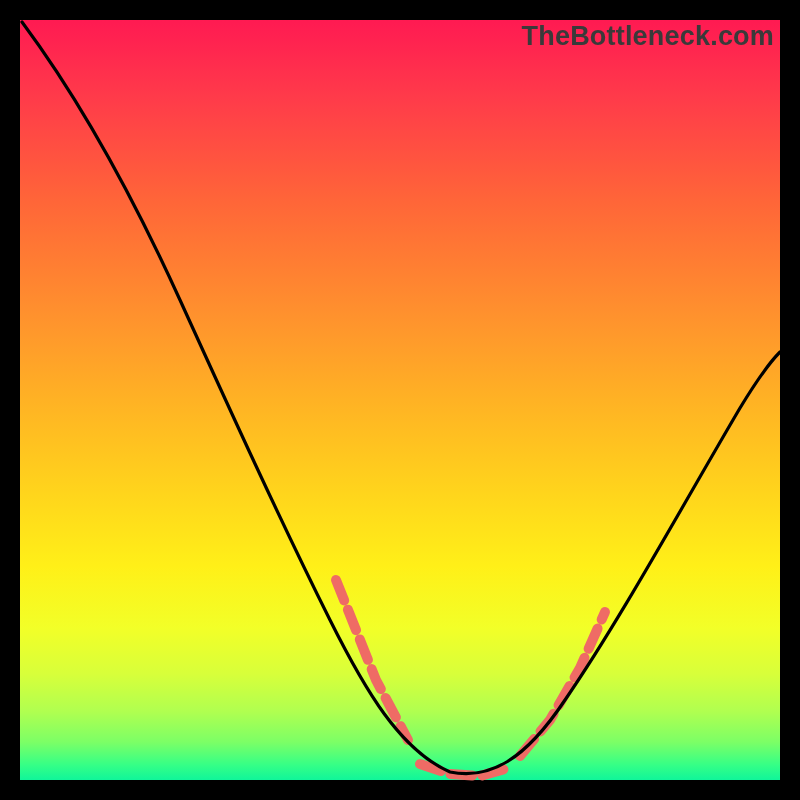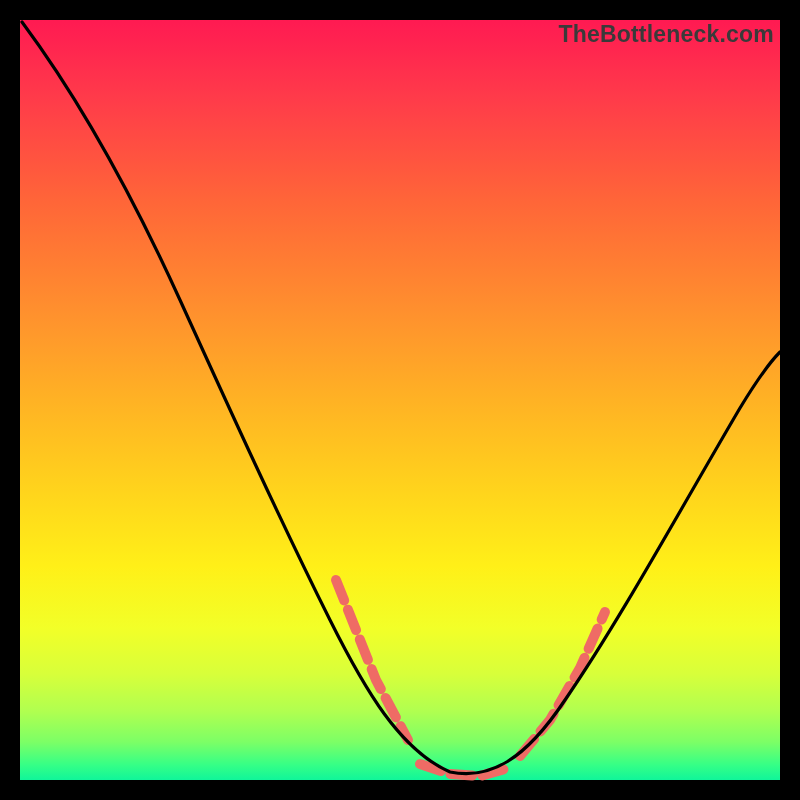--- a/index.html
+++ b/index.html
@@ -41,21 +41,21 @@
       #7cff66 95%,
       #36ff86 98%,
       #10f59a 100%
     );
   }
   .watermark {
     position: absolute;
     top: 1px;
     right: 6px;
     color: #3a3a3a;
-    font-size: 23px;
+    font-size: 27px;
     font-weight: 600;
     letter-spacing: 0.2px;
     user-select: none;
   }
   svg.curve {
     position: absolute;
     left: 0;
     top: 0;
     width: 760px;
     height: 760px;

